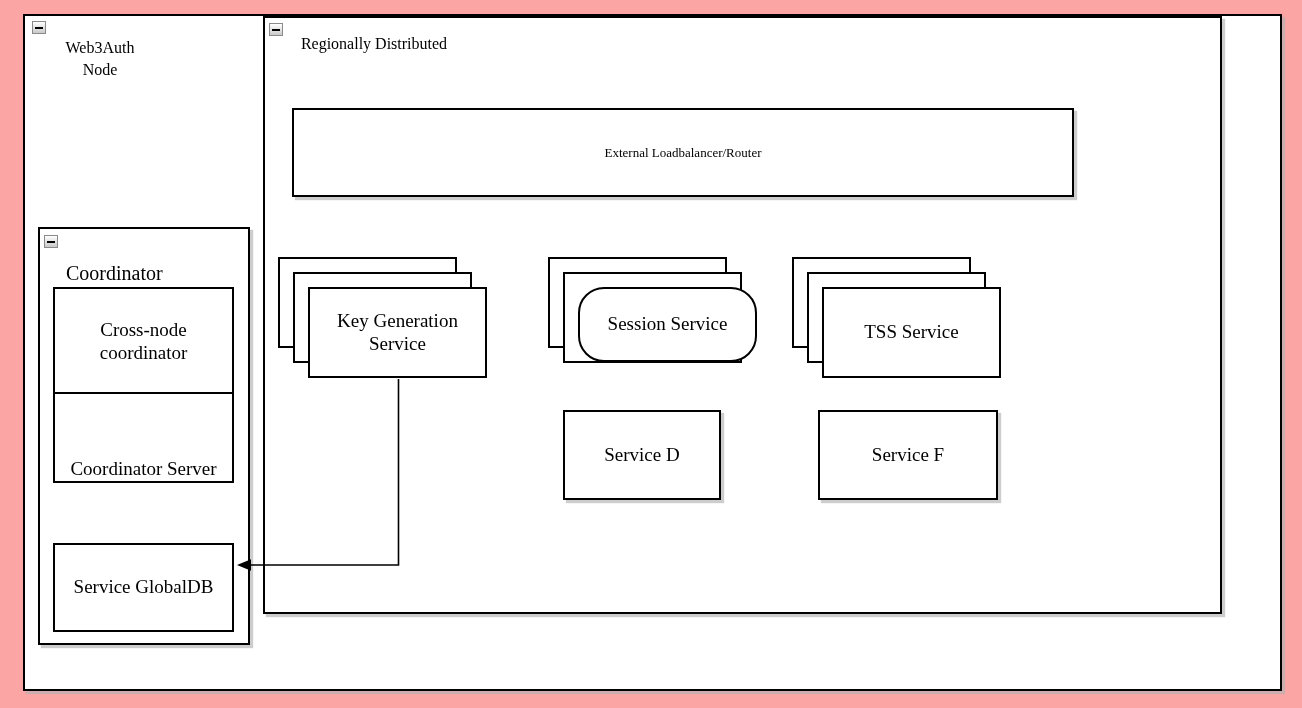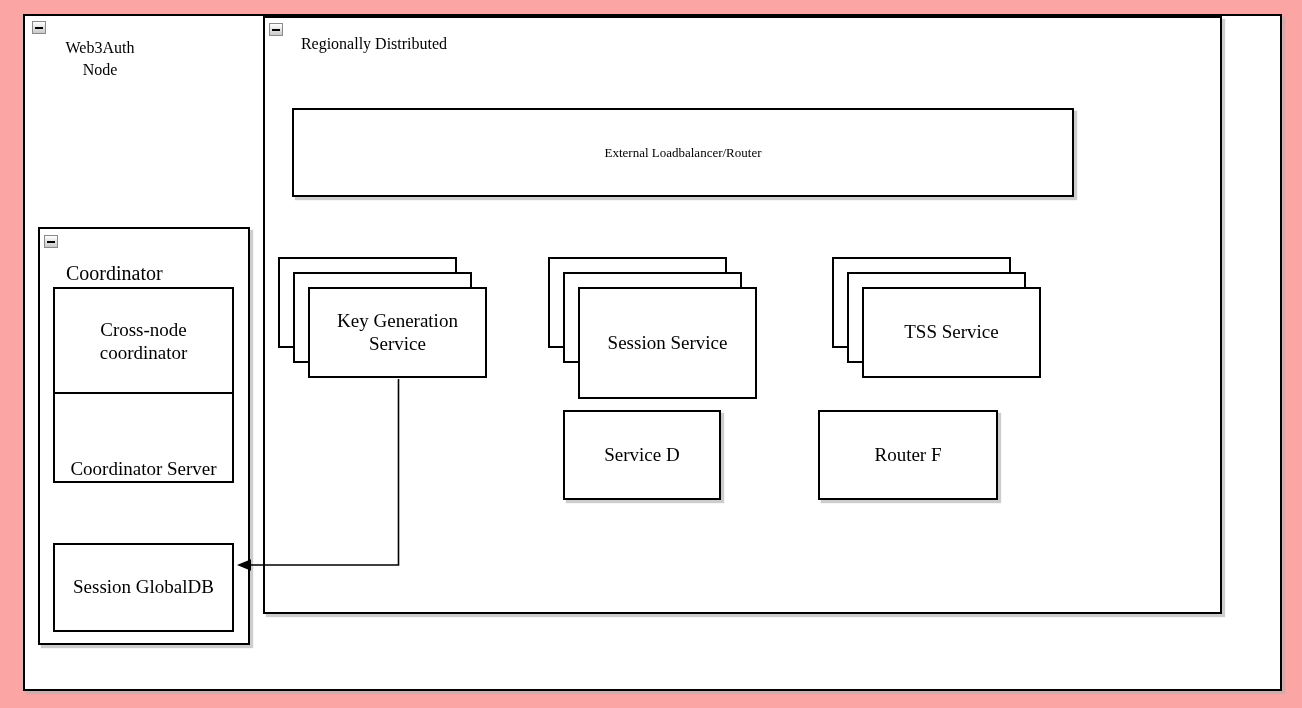--- a/index.html
+++ b/index.html
@@ -61,57 +61,57 @@
     <div class="stack-layer" style="left:0; top:0; width:179px; height:91px;"></div>
     <div class="stack-layer" style="left:15px; top:15px; width:179px; height:91px;"></div>
     <div class="stack-layer shape" style="left:30px; top:30px; width:179px; height:91px;">
       <span class="shape-label">Key Generation Service</span>
     </div>
   </div>
 
   <div style="position:absolute; left:548px; top:257px; width:209px; height:121px;">
     <div class="stack-layer" style="left:0; top:0; width:179px; height:91px;"></div>
     <div class="stack-layer" style="left:15px; top:15px; width:179px; height:91px;"></div>
-    <div class="stack-layer shape" style="left:30px; top:30px; width:179px; height:112px;">
+    <div class="stack-layer shape" style="left:30px; top:30px; width:179px; height:75px;border-radius:26px;">
       <span class="shape-label">Session Service</span>
     </div>
   </div>
 
-  <div style="position:absolute; left:832px; top:257px; width:224px; height:121px;padding-left:28px;">
+  <div style="position:absolute; left:792px; top:257px; width:224px; height:121px;padding-left:28px;">
     <div class="stack-layer" style="left:0; top:0; width:179px; height:91px;"></div>
     <div class="stack-layer" style="left:15px; top:15px; width:179px; height:91px;"></div>
     <div class="stack-layer shape" style="left:30px; top:30px; width:179px; height:91px;">
       <span class="shape-label">TSS Service</span>
     </div>
   </div>
 
   <div class="box shape shadowed" style="left:563px; top:410px; width:158px; height:90px;">
     <span class="shape-label">Service D</span>
   </div>
 
   <div class="box shape shadowed" style="left:818px; top:410px; width:180px; height:90px;">
-    <span class="shape-label">Router F</span>
+    <span class="shape-label">Service F</span>
   </div>
 
   <div class="box shadowed" style="left:38px; top:227px; width:212px; height:418px;">
     <div class="collapse" style="left:4px; top:6px;">
       <div class="bar"></div>
     </div>
     <div class="coord-label" style="left:26px; top:9px;margin-top:24px;">Coordinator</div>
 
     <div class="box shape" style="left:13px; top:58px; width:181px; height:110px;">
       <span class="shape-label">Cross-node coordinator</span>
     </div>
 
     <div class="box shape" style="left:13px; top:163px; width:181px; height:91px;align-items:flex-end;">
       <span class="shape-label">Coordinator Server</span>
     </div>
 
     <div class="box shape" style="left:13px; top:314px; width:181px; height:89px;">
-      <span class="shape-label">Session GlobalDB</span>
+      <span class="shape-label">Service GlobalDB</span>
     </div>
   </div>
 
   <svg class="edges" width="1302" height="708">
     <path d="M398.5,379 L398.5,565 L251,565" fill="none" stroke="#000000" stroke-width="1.6"></path>
     <path d="M237,565 L251,559.2 L251,570.8 Z" fill="#000000" stroke="none"></path>
   </svg>
 
 </div>
 

